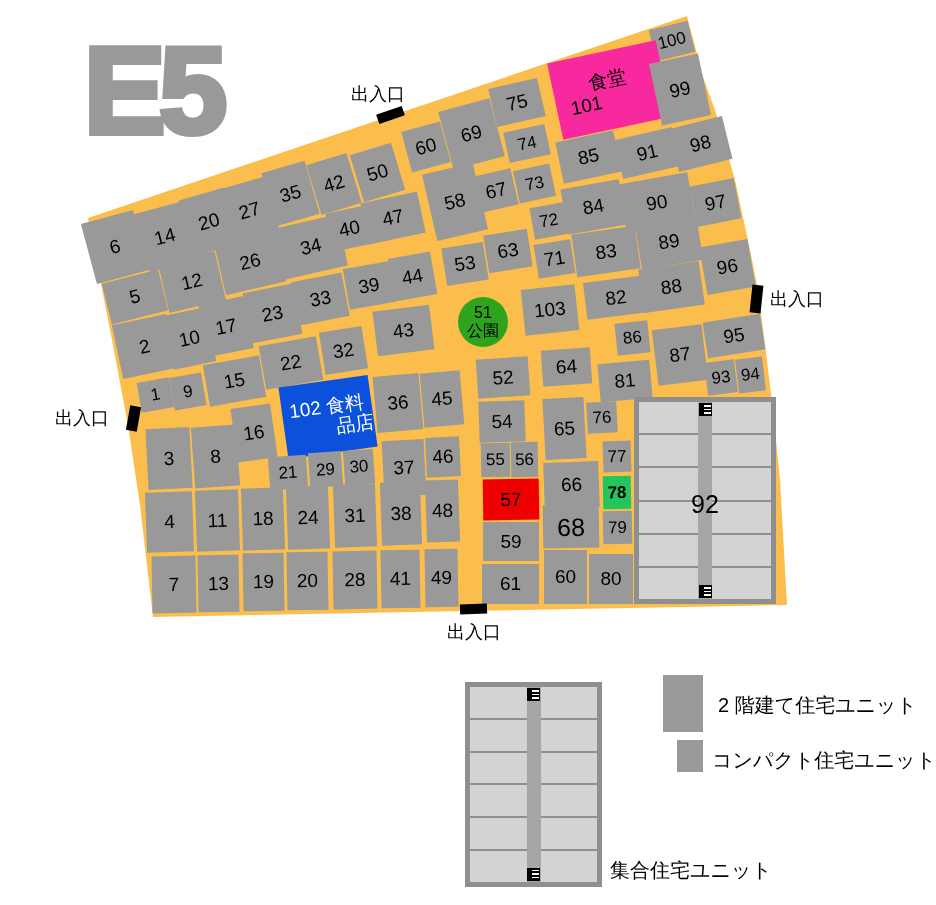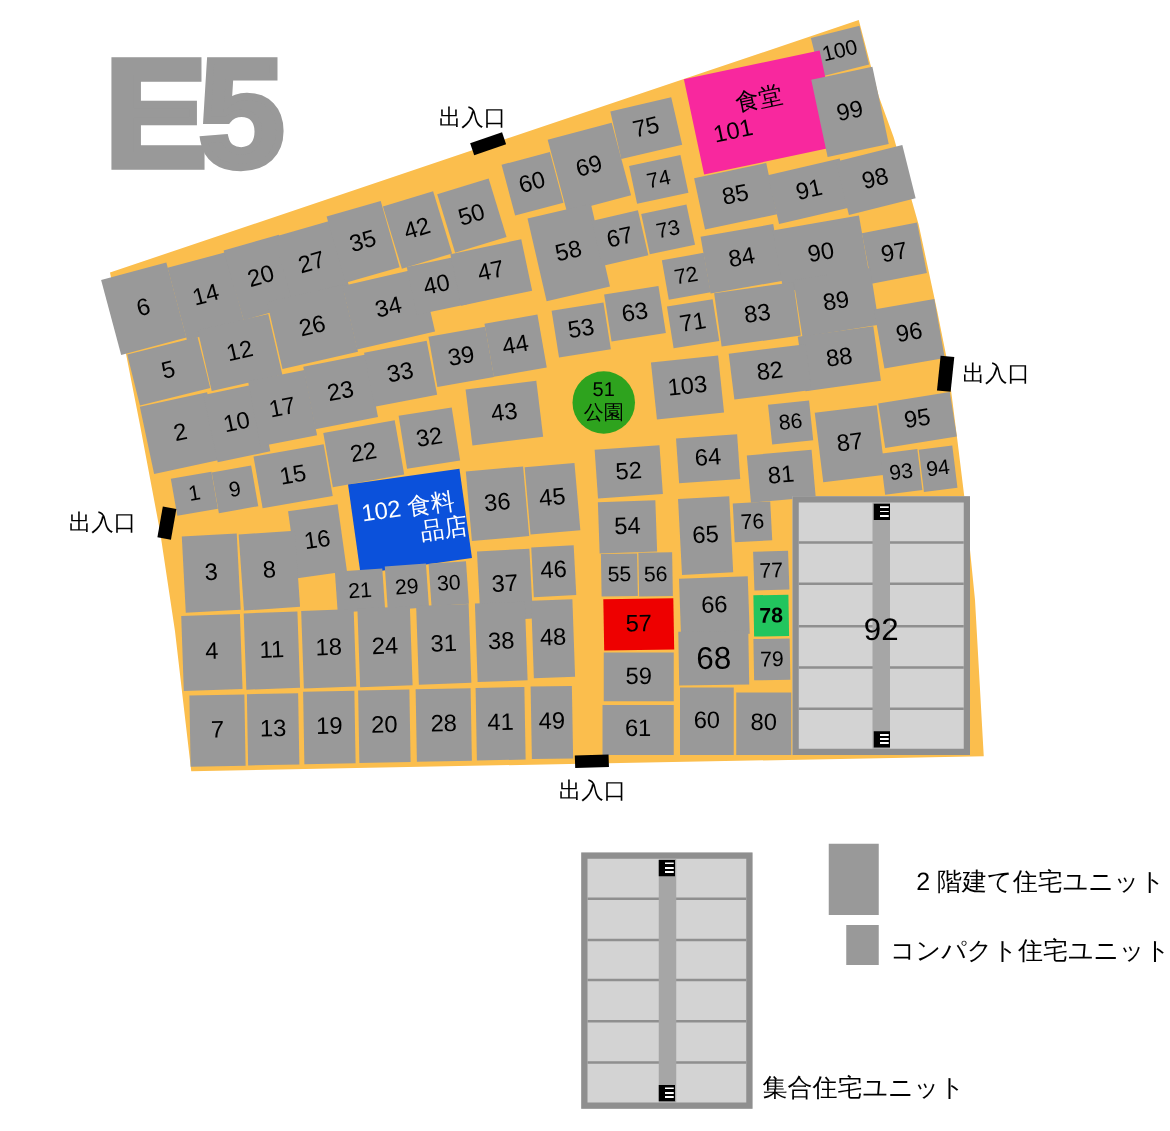--- a/index.html
+++ b/index.html
@@ -372,21 +372,21 @@
       <div class="entr-text" style="left: 55px; top: 406px;">出入口</div>
       <div class="entr-bar" style="left: 128px; top: 406px; width: 11px; height: 25px; transform: rotate(10deg);"></div>
       <div class="entr-text" style="left: 770px; top: 287px;">出入口</div>
       <div class="entr-bar" style="left: 751px; top: 285px; width: 11px; height: 28px; transform: rotate(6deg);"></div>
       <div class="entr-text" style="left: 447px; top: 620px;">出入口</div>
       <div class="entr-bar" style="left: 460px; top: 604px; width: 27px; height: 10px; transform: rotate(-2deg);"></div>
     </div>
 
   <div id="legend">
     <div class="legend-swatch" style="left: 663px; top: 675px; width: 40px; height: 57px; background: rgb(153, 153, 153);"></div>
-    <div class="legend-label" style="left:718px;top:692px;margin-left:15px;">2 階建て住宅ユニット</div>
+    <div class="legend-label" style="left:718px;top:692px;">2 階建て住宅ユニット</div>
 
     <div class="legend-swatch" style="left: 677px; top: 740px; width: 26px; height: 32px; background: rgb(153, 153, 153);"></div>
     <div class="legend-label" style="left:712px;top:747px;">コンパクト住宅ユニット</div>
 
     <div id="legend-collective" class="collective" style="left: 465px; top: 682px; width: 137px; height: 205px; background: rgb(211, 211, 211); border: 5px solid rgb(143, 143, 143);">
         <div class="coll-rows">
           <div class="coll-row" style="border-color: rgb(143, 143, 143);"></div>
           <div class="coll-row" style="border-color: rgb(143, 143, 143);"></div>
           <div class="coll-row" style="border-color: rgb(143, 143, 143);"></div>
           <div class="coll-row" style="border-color: rgb(143, 143, 143);"></div>

